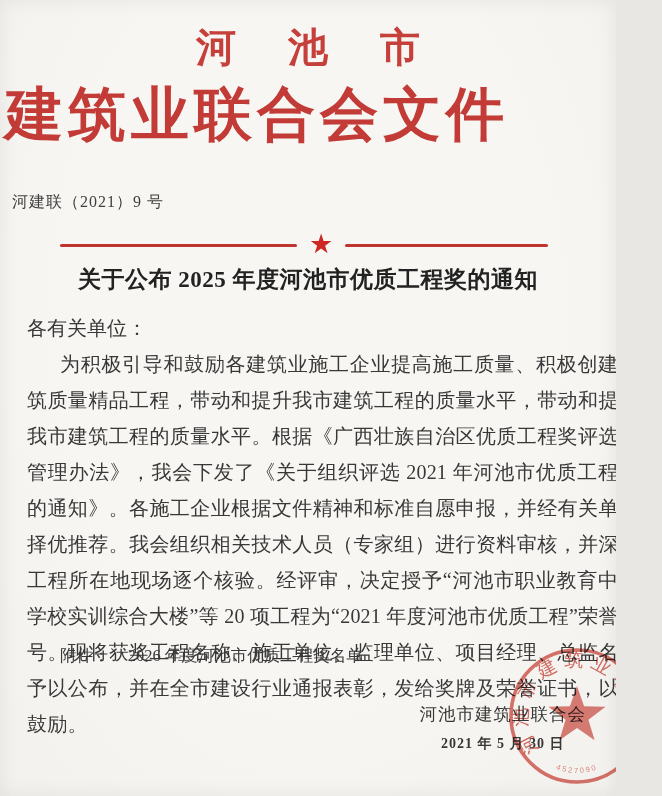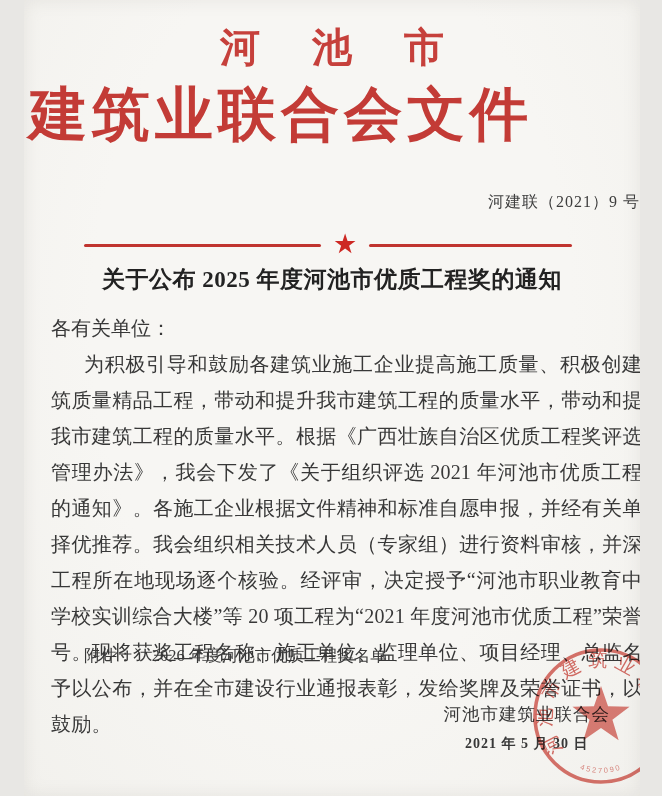--- a/index.html
+++ b/index.html
@@ -9,21 +9,20 @@
     background: #e8e7e4;
   }
   .page {
     position: relative;
     width: 616px;
     height: 796px;
     background: radial-gradient(ellipse at 50% 40%, #f7f6f3 55%, #f2f1ed 100%);
     box-shadow: inset 0 0 18px rgba(120,115,105,0.12);
     overflow: hidden;
     color: #3b3b3b;
-    margin-left: 24px;
   }
 
   
   .city-line {
     position: absolute;
     top: 20px; left: 0; right: 0;
     text-align: center;
     font-size: 40px;
     font-weight: bold;
     color: #c6403b;
@@ -38,21 +37,21 @@
     font-size: 58px;
     font-weight: bold;
     color: #c33b36;
     letter-spacing: 5px;
     text-indent: 5px;
     white-space: nowrap;
   }
   .doc-number {
     position: absolute;
     top: 192px; left: 12px; right: 0;
-    text-align: right;
+    text-align: left;
     font-size: 16px;
     color: #3e3e3e;
     letter-spacing: 1px;
   }
 
   
   .divider {
     position: absolute;
     top: 233px; left: 60px; right: 68px;
     height: 24px;

